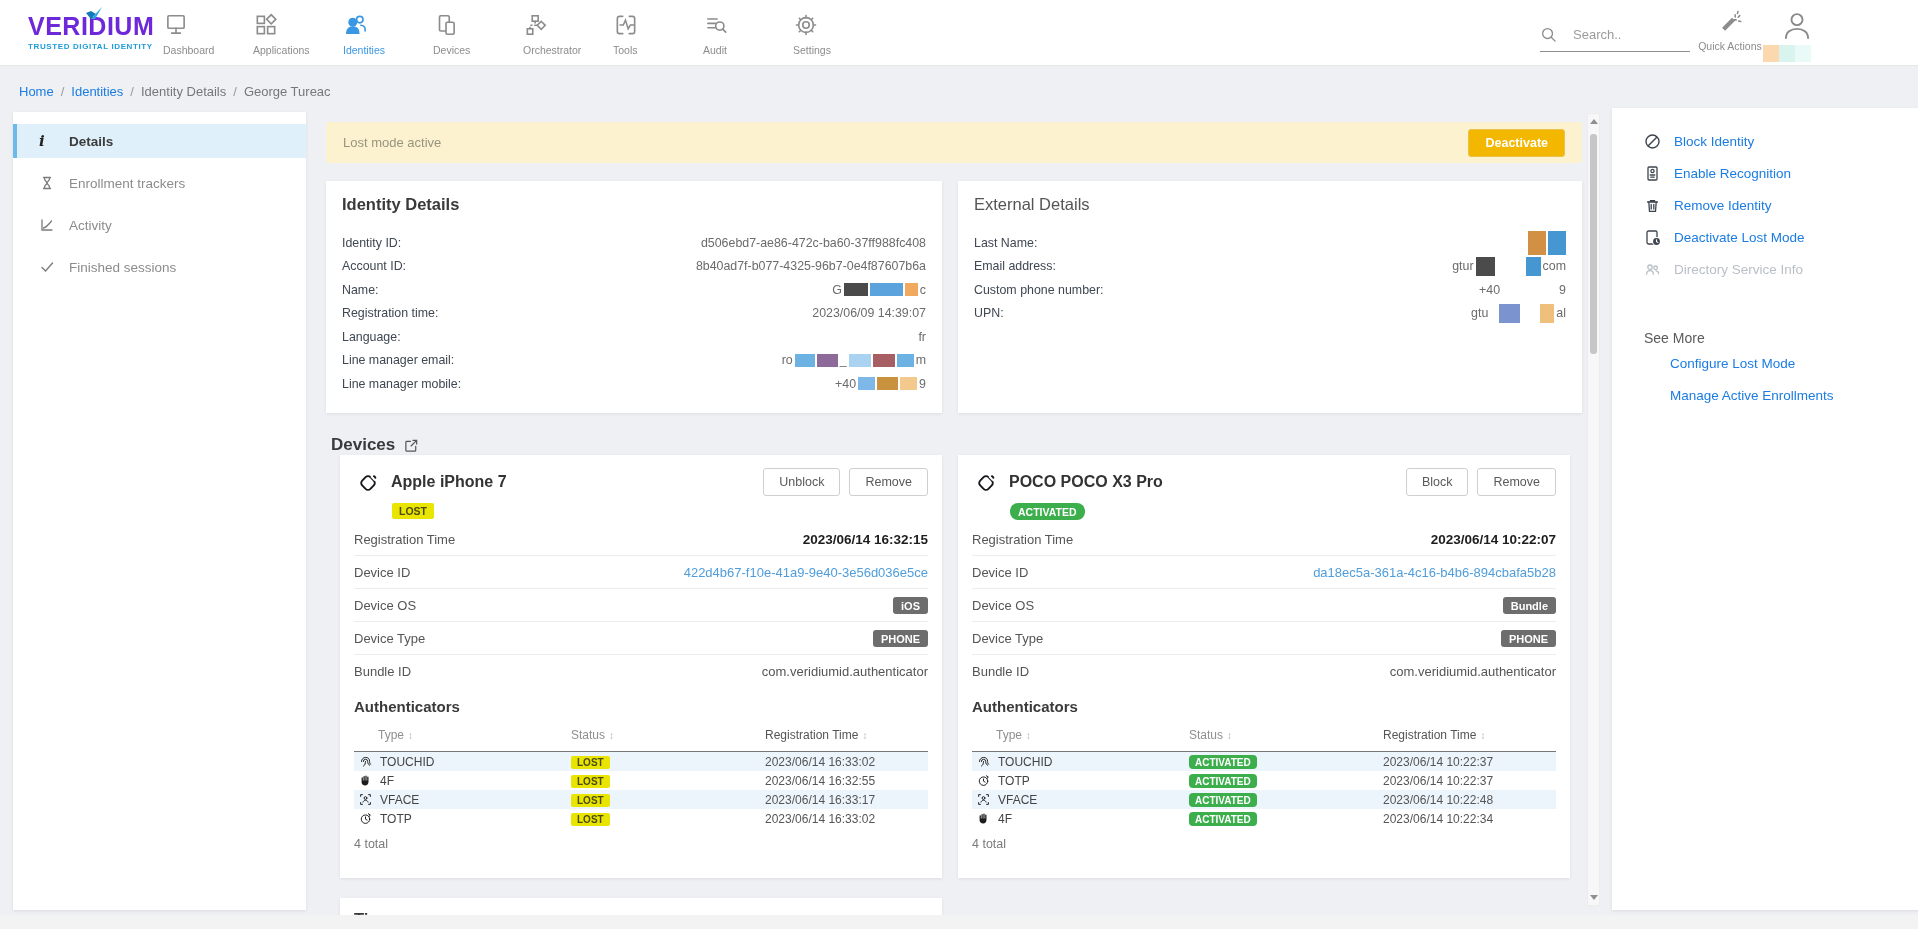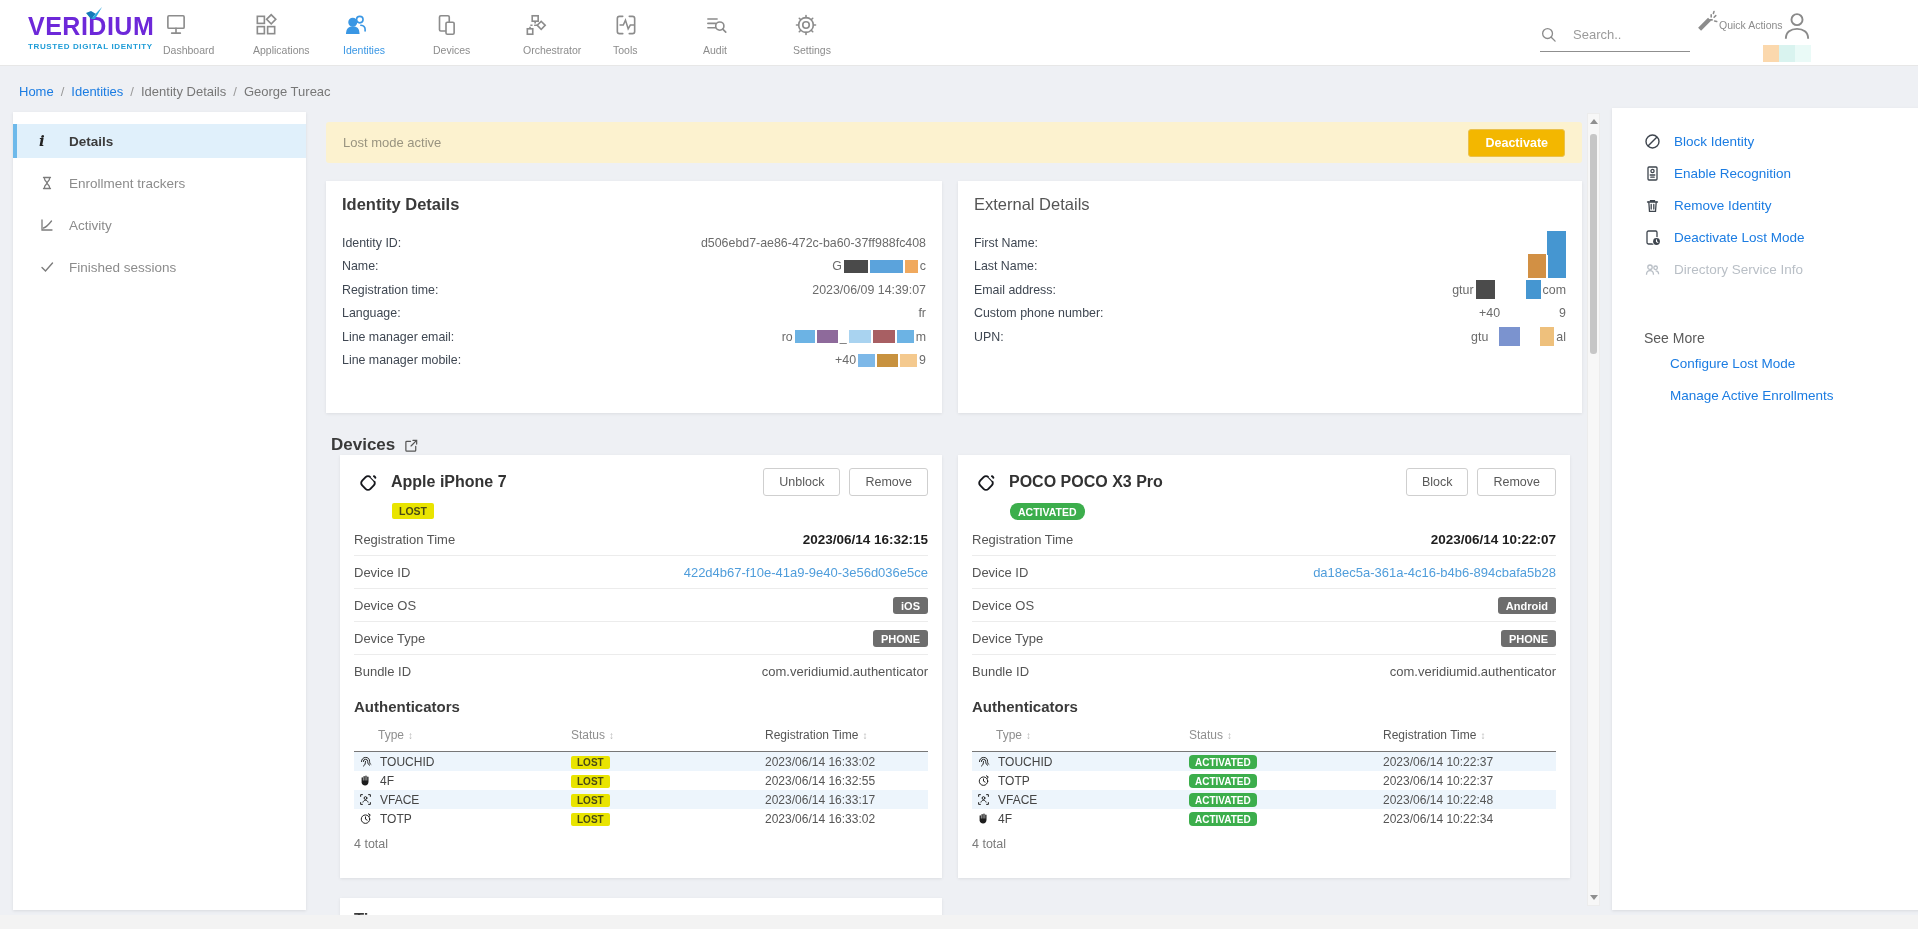--- a/index.html
+++ b/index.html
@@ -14,21 +14,21 @@
   .logo-check{position:absolute;left:56px;top:-7px}
   .logo-tag{font-size:8px;font-weight:700;color:#1e9cd7;letter-spacing:.62px;margin-top:1px}
   .nav{position:absolute;left:163px;top:10px;display:flex;gap:16px}
   .nav-item{width:74px;display:flex;flex-direction:column;align-items:flex-start;color:#8c8c8c;cursor:pointer}
   .nav-item.active{color:#3a97e4}
   .nicon{height:30px;display:flex;align-items:center}
   .nlabel{font-size:10.5px;margin-top:4px;white-space:nowrap}
   .search{position:absolute;left:1540px;top:26px;width:150px;display:flex;align-items:center;border-bottom:1px solid #8f8f8f;padding-bottom:8px;color:#8b8b8b}
   .search input{border:0;outline:0;background:none;font-size:13px;margin-left:16px;width:112px;color:#555;font-family:inherit}
   .search input::placeholder{color:#9b9b9b}
-  .qa{position:absolute;left:1694px;top:10px;width:72px;display:flex;flex-direction:row;align-items:center;color:#8c8c8c;cursor:pointer}
+  .qa{position:absolute;left:1694px;top:10px;width:72px;display:flex;flex-direction:column;align-items:center;color:#8c8c8c;cursor:pointer}
   .qa .nlabel{margin-top:5px}
   .avatar{position:absolute;left:1780px;top:8px;width:36px;color:#8a8a8a;cursor:pointer}
   .avatar-redaction{position:absolute;left:1763px;top:45px;display:flex}
 
   
   .breadcrumb{position:absolute;left:19px;top:84px;font-size:13px;display:flex;gap:7px;align-items:center}
   .bc-link{color:#1b7ce2;cursor:pointer}
   .bc-sep{color:#9a9a9a}
   .bc-plain{color:#777}
 
@@ -298,20 +298,24 @@
   </div>
 
   <div class="card" id="idcard">
     <div class="card-title">Identity Details</div>
     <div class="frows">
       <div class="frow">
         <span class="flabel">Identity ID:</span>
         <span class="fval">d506ebd7-ae86-472c-ba60-37ff988fc408</span>
       </div>
       <div class="frow">
+        <span class="flabel">Account ID:</span>
+        <span class="fval">8b40ad7f-b077-4325-96b7-0e4f87607b6a</span>
+      </div>
+      <div class="frow">
         <span class="flabel">Name:</span>
         <span class="fval">
             <span>G</span>
             <span style="display: inline-block; vertical-align: middle; background: rgb(74, 74, 74); width: 24px; height: 13px;"></span>
             <span style="display: inline-block; vertical-align: middle; background: rgb(91, 163, 220); width: 33px; height: 13px;"></span>
             <span style="display: inline-block; vertical-align: middle; background: rgb(240, 169, 94); width: 13px; height: 13px;"></span>
             <span>c</span>
           </span>
       </div>
       <div class="frow">
@@ -345,26 +349,20 @@
             <span>9</span>
           </span>
       </div>
     </div>
   </div>
 
   <div class="card" id="extcard">
     <div class="card-title light">External Details</div>
     <div class="frows">
       <div class="frow">
-        <span class="flabel">First Name:</span>
-        <span class="fval">
-            <span style="display: inline-block; vertical-align: middle; background: rgb(69, 150, 209); width: 19px; height: 24px;"></span>
-          </span>
-      </div>
-      <div class="frow">
         <span class="flabel">Last Name:</span>
         <span class="fval">
             <span style="display: inline-block; vertical-align: middle; background: rgb(210, 144, 68); width: 18px; height: 24px;"></span>
             <span style="display: inline-block; vertical-align: middle; background: rgb(69, 150, 209); width: 18px; height: 24px;"></span>
           </span>
       </div>
       <div class="frow">
         <span class="flabel">Email address:</span>
         <span class="fval">
             <span>gtur</span>
@@ -531,21 +529,21 @@
       <div class="drow">
         <span>Registration Time</span>
         <span class="dval bold">2023/06/14 10:22:07</span>
       </div>
       <div class="drow">
         <span>Device ID</span>
         <span class="dval link">da18ec5a-361a-4c16-b4b6-894cbafa5b28</span>
       </div>
       <div class="drow">
         <span>Device OS</span>
-        <span class="dval"><span class="os-badge">Android</span></span>
+        <span class="dval"><span class="os-badge">Bundle</span></span>
       </div>
       <div class="drow">
         <span>Device Type</span>
         <span class="dval"><span class="os-badge">PHONE</span></span>
       </div>
       <div class="drow">
         <span>Bundle ID</span>
         <span class="dval">com.veridiumid.authenticator</span>
       </div>
     </div>

